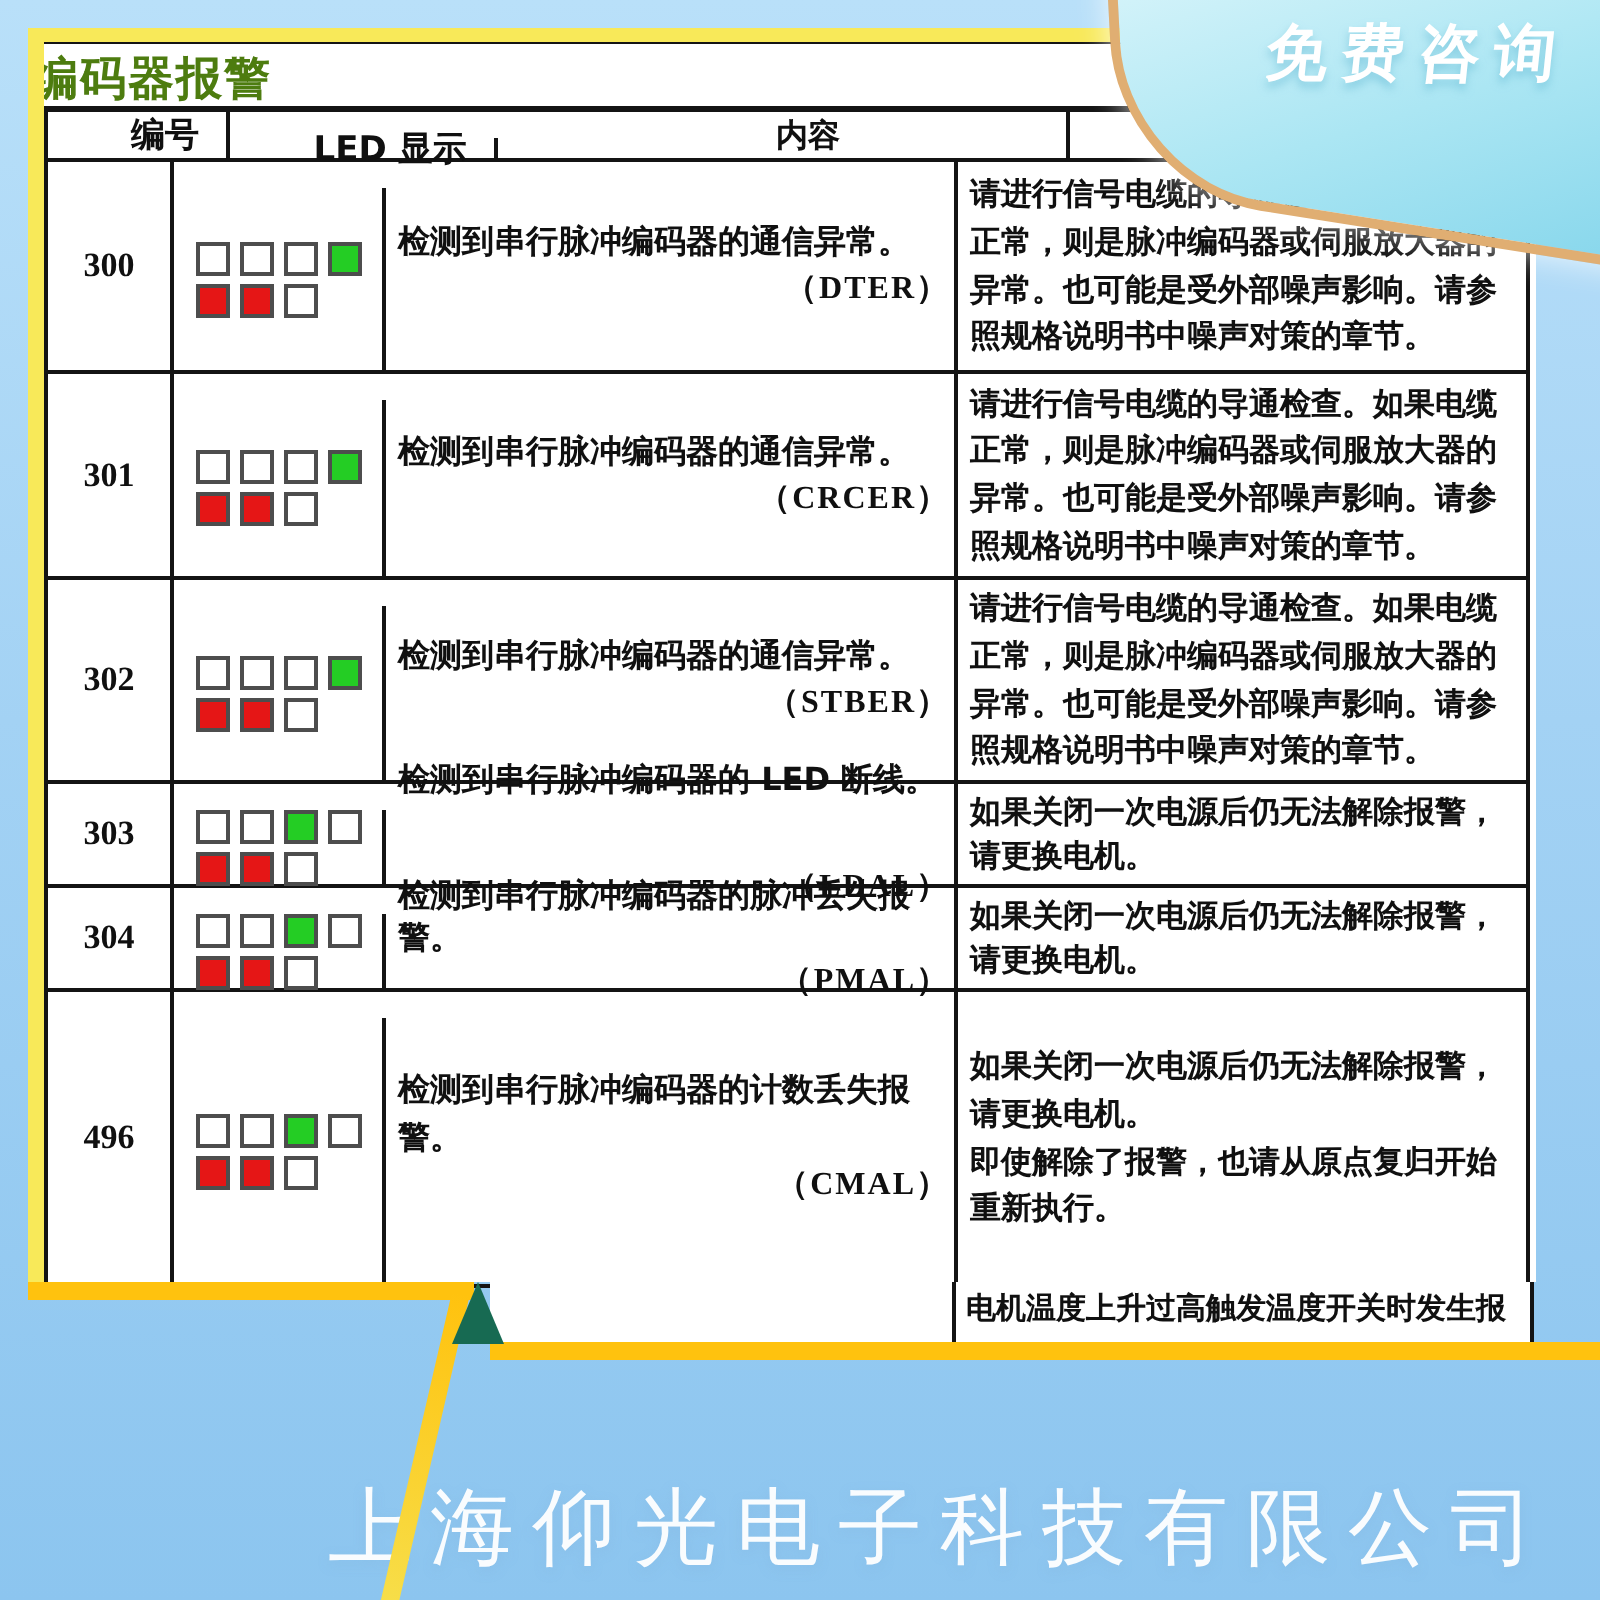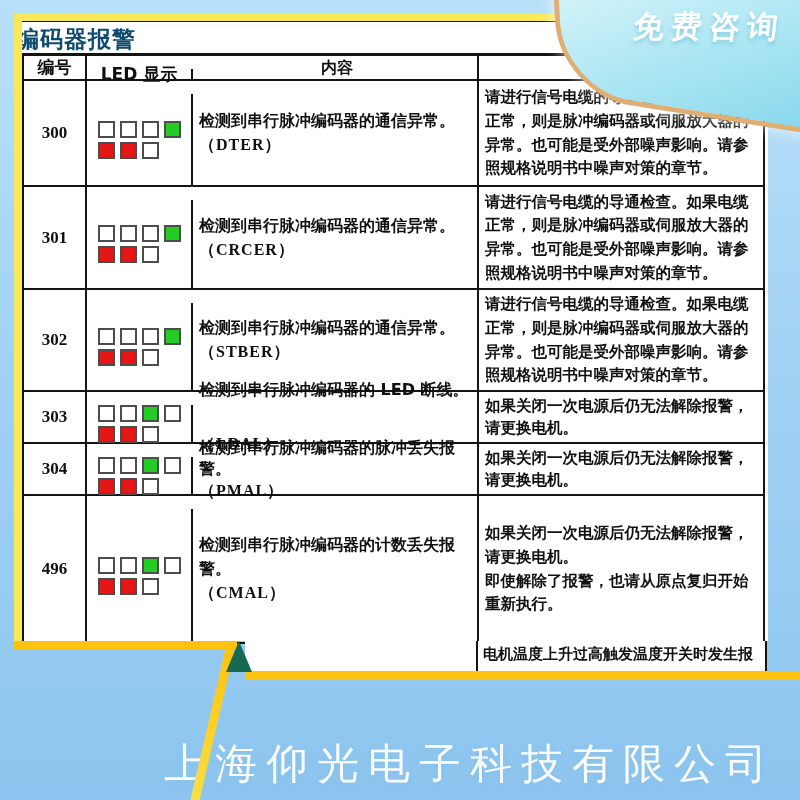--- a/index.html
+++ b/index.html
@@ -3,37 +3,37 @@
 <meta charset="utf-8">
 <style>
   html,body{margin:0;padding:0;}
   body{font-family:"DejaVu Sans","Liberation Sans",sans-serif;}
   .stage{position:relative;width:800px;height:800px;overflow:hidden;
          background:linear-gradient(180deg,#b9e0f9 0%,#a3d2f4 45%,#8cc5ef 100%);}
 
   
   .page-main{position:absolute;left:22px;top:20px;width:746px;height:621px;background:#fff;z-index:1;}
   .doc-title{border-top:2px solid #141414;height:29px;font-size:23px;font-weight:bold;
-             color:#0c4a6e;letter-spacing:1px;margin-left:-6px;padding-top:2px;white-space:nowrap;}
+             color:#4d7c0f;letter-spacing:1px;margin-left:-6px;padding-top:2px;white-space:nowrap;}
   .alarm-table{border:2px solid #141414;border-top-width:3px;margin-right:3px;}
   .thead{display:flex;height:23px;border-bottom:2px solid #141414;font-weight:bold;font-size:17px;color:#101010;}
-  .thead>div{display:flex;align-items:center;justify-content:center;}
+  .thead>div{display:flex;align-items:center;justify-content:center;padding-left:28px;}
   .trow{display:flex;}
   .trow + .trow{border-top:2px solid #141414;}
   .c-num{width:61px;border-right:2px solid #141414;display:flex;align-items:center;justify-content:center;
          font-family:"Liberation Serif","DejaVu Serif",serif;font-weight:bold;font-size:17px;color:#101010;}
   .c-led{width:104px;border-right:2px solid #141414;display:flex;flex-direction:column;
          align-items:center;justify-content:center;gap:4px;margin-top:13px;}
   .led-line{display:flex;gap:5px;width:83px;}
   .led-square{width:13px;height:13px;border:2px solid #4d4d4d;background:#fff;display:inline-block;}
   .led-square.g{background:#24cd24;}
   .led-square.r{background:#e51616;}
   .c-content{width:286px;border-right:2px solid #141414;display:flex;flex-direction:column;justify-content:center;
              padding:2px 2px 2px 6px;font-weight:bold;font-size:16px;line-height:1.5;color:#101010;box-sizing:border-box;}
-  .code{font-family:"Liberation Serif","DejaVu Serif",serif;letter-spacing:1px;}
+  .code{font-family:"Liberation Serif","DejaVu Serif",serif;letter-spacing:1px;text-align:right;}
   .c-measure{flex:1;display:flex;flex-direction:column;justify-content:center;
              padding:3px 2px 2px 6px;font-weight:bold;font-size:15.5px;line-height:1.52;color:#101010;
              white-space:pre-line;box-sizing:border-box;overflow:hidden;}
 
   
   .partial-row{position:absolute;left:245px;top:641px;width:522px;height:30px;background:#fff;display:flex;z-index:2;}
   .pr-spacer{width:231px;border-right:2px solid #141414;}
   .pr-measure{flex:1;border-right:2px solid #141414;padding:4px 2px 0 5px;font-weight:bold;
               font-size:15px;color:#101010;overflow:hidden;white-space:nowrap;}
 

